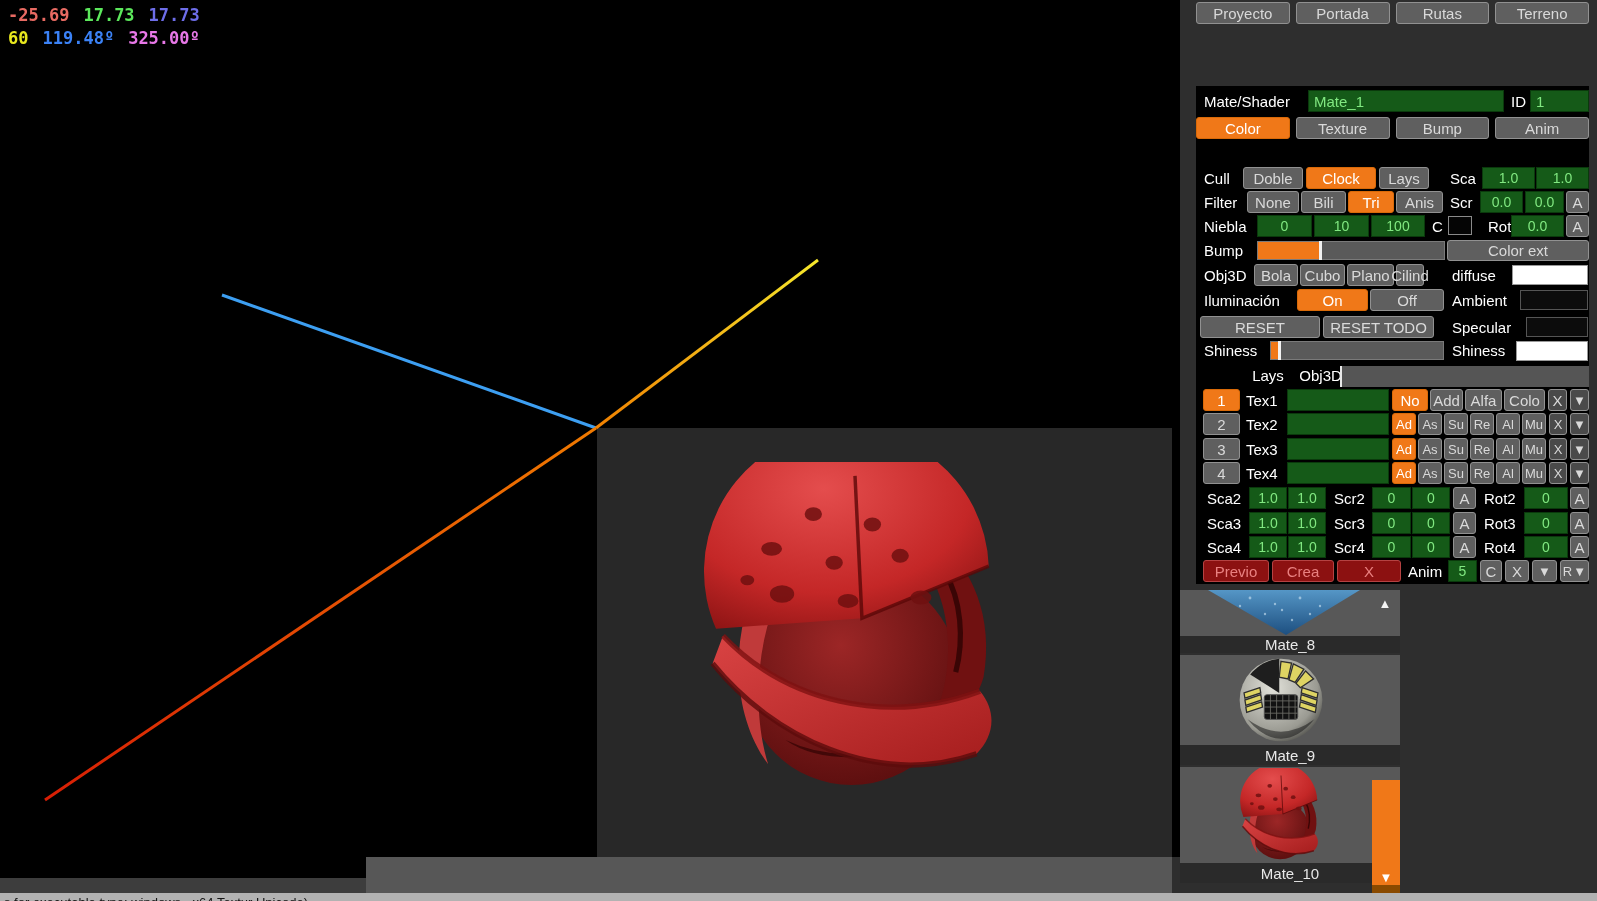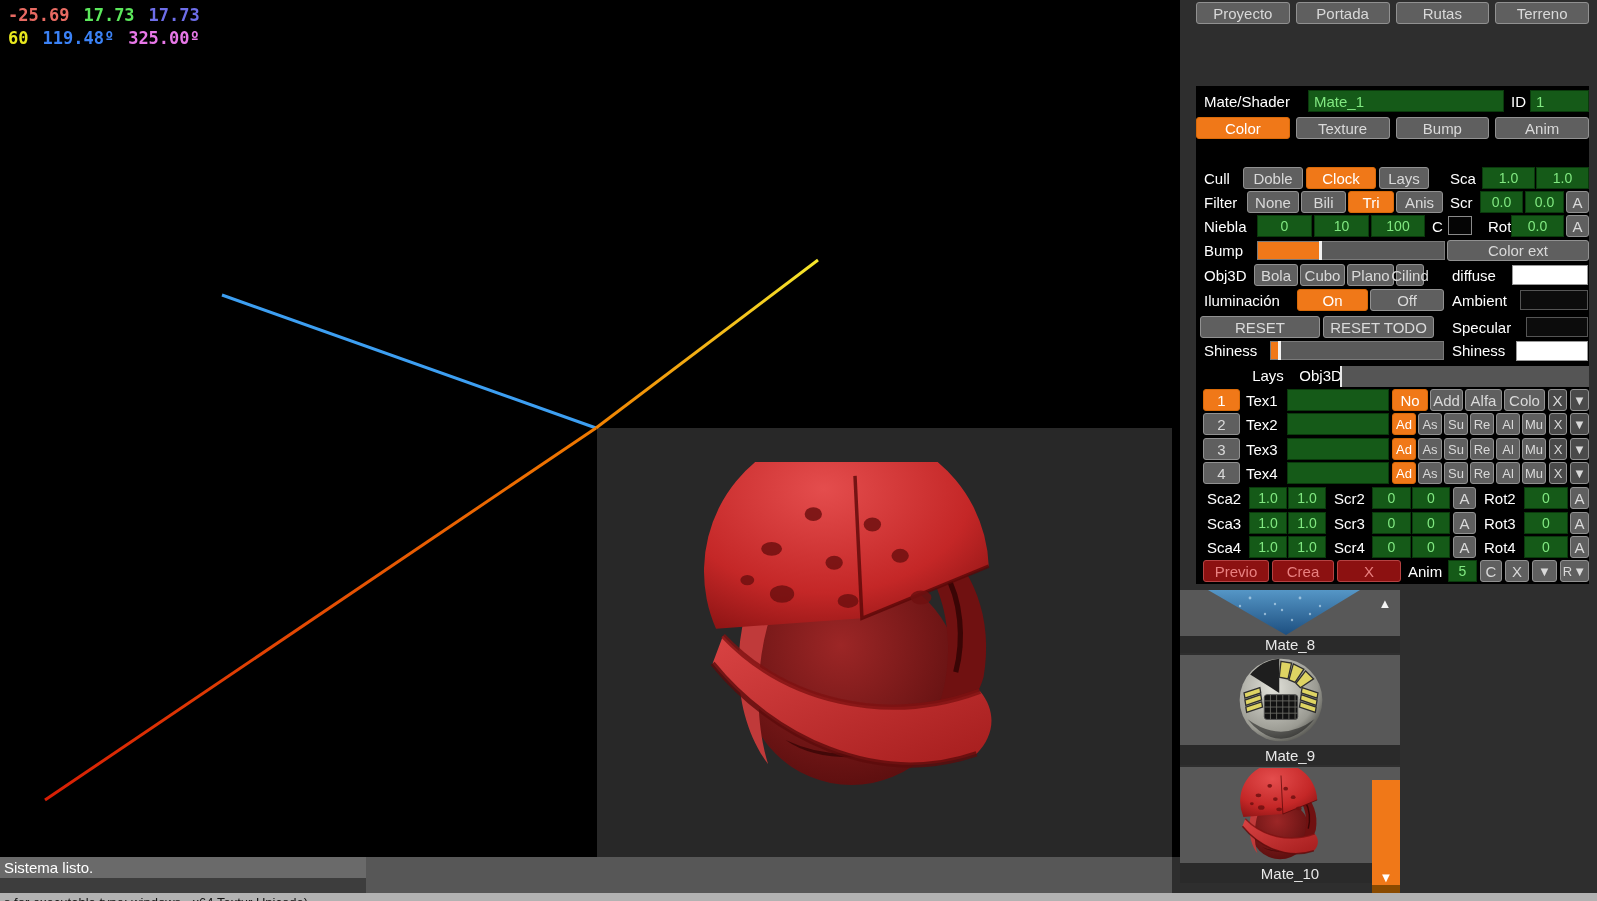--- a/index.html
+++ b/index.html
@@ -162,22 +162,20 @@
 
     <div class="hud" style="top:5px;">
       <span style="color:#e86a62">-25.69</span><span style="color:#5ce85c">17.73</span><span style="color:#6d6de8">17.73</span>
     </div>
     <div class="hud" style="top:28px;">
       <span style="color:#e8e81e">60</span><span style="color:#3b82f6">119.48º</span><span style="color:#e878e8">325.00º</span>
     </div>
   </div>
 
   <div class="abs" style="left:366px;top:857px;width:1231px;height:36px;background:#575757;"></div>
-  <div class="abs" style="left:0;top:857px;width:366px;height:21px;background:#6a6a6a;color:#fff;
-       font-size:15px;display:flex;align-items:center;padding-left:4px;">Sistema listo.</div>
   <div class="abs" style="left:0;top:878px;width:366px;height:15px;background:#3d3d3d;"></div>
   <div class="abs" style="left:0;top:893px;width:1597px;height:8px;background:#b2b2b2;overflow:hidden;z-index:50;">
     <span style="display:block;margin:2px 0 0 4px;font-size:13px;color:#151515;white-space:nowrap;">s for executable type: windows - x64  Textur Unicode)</span>
   </div>
 
   <div class="abs" style="left:1172px;top:0;width:425px;height:893px;background:#2e2e2e;z-index:10;">
     <div class="abs" style="left:0;top:0;width:8px;height:857px;background:#000;"></div>
 
     <div class="abs" style="left:24px;top:86px;width:393px;height:498px;background:#000;"></div>
 

